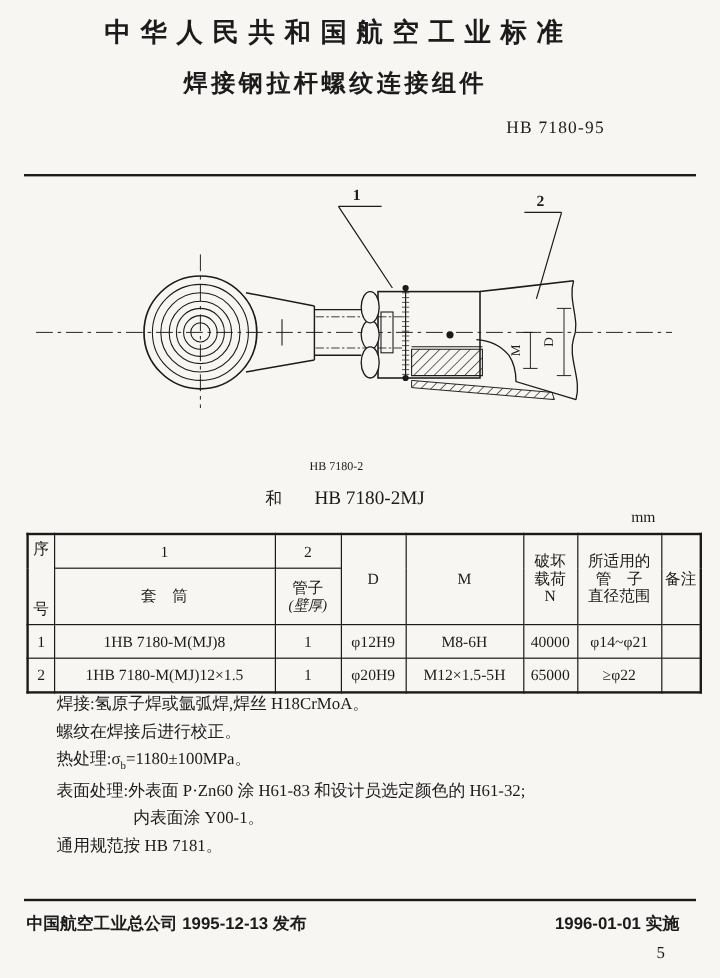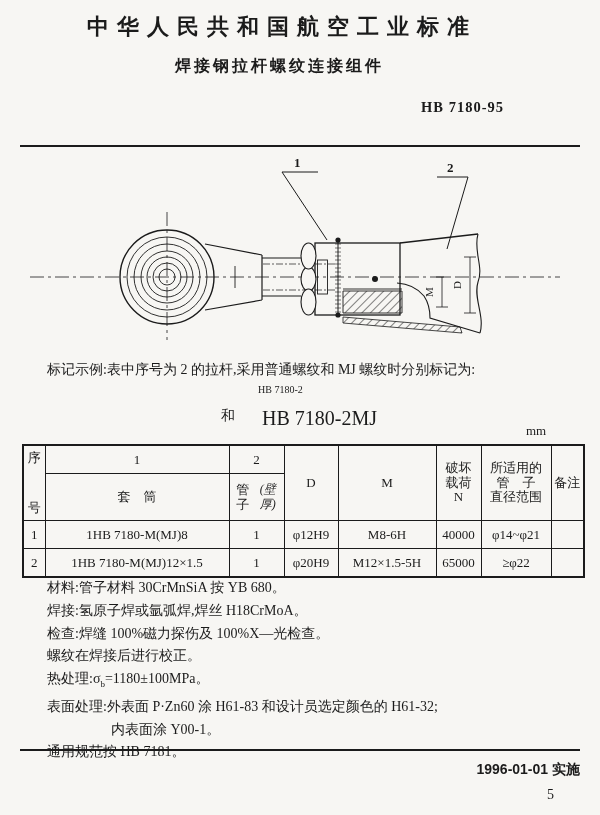--- a/index.html
+++ b/index.html
@@ -10,58 +10,58 @@
   }
   .abs { position:absolute; }
   .org-title {
     top:12px; left:0; width:556px; text-align:center;
     font-family:"Liberation Sans", sans-serif; font-weight:bold;
     font-size:22px; letter-spacing:8px; text-indent:8px; white-space:nowrap;
   }
   .doc-title {
     top:56px; left:0; width:556px; text-align:center;
     font-family:"Liberation Sans", sans-serif; font-weight:bold;
-    font-size:16px; letter-spacing:3px; text-indent:3px; white-space:nowrap;
-  }
-  .std-no { top:99px; right:96px; font-weight:bold; font-size:14.5px; letter-spacing:1px; }
+    font-size:20px; letter-spacing:3px; text-indent:3px; white-space:nowrap;
+  }
+  .std-no { top:99px; right:96px; font-weight:normal; font-size:14.5px; letter-spacing:1px; }
   .rule { left:20px; width:560px; height:2px; background:#1b1b1b; }
   .rule-top { top:145px; }
   .rule-bottom { top:749px; }
   .drawing { top:148px; left:0; }
   .marking-intro { top:361px; left:47px; font-size:14px; white-space:nowrap; }
   .marking-ex1 { top:384px; left:258px; font-size:10px; }
   .marking-and { top:407px; left:221px; font-size:14px; }
-  .marking-ex2 { top:407px; left:262px; font-size:20px; }
+  .marking-ex2 { top:407px; left:262px; font-size:16px; }
   .unit-label { top:423px; left:526px; font-size:13px; }
 
   .spec-table {
     top:444px; left:22px; width:561px;
     border-collapse:collapse; table-layout:fixed;
     font-size:13px; text-align:center;
   }
   .spec-table td { border:1px solid #1b1b1b; padding:0 2px; overflow:hidden; }
   .spec-table { border:2px solid #1b1b1b; }
   .spec-table .hr1 td { height:26px; }
   .spec-table .hr2 td { height:44px; }
   .spec-table .body-row td { height:27px; }
   .seq-stack { display:flex; flex-direction:column; justify-content:space-between; height:68px; padding:3px 0; }
   .stack3 { display:flex; flex-direction:column; justify-content:flex-end; line-height:14.5px; }
-  .stack2 { display:flex; flex-direction:row; justify-content:center; line-height:15px; }
+  .stack2 { display:flex; flex-direction:column; justify-content:center; line-height:15px; }
   .small-paren { font-size:12px;font-style:italic; }
 
   .notes { top:577px; left:47px; font-size:14px; line-height:22.8px; white-space:nowrap; }
   .note-indent { padding-left:64px; }
   .notes sub { font-size:9px; }
 
   .footer-left {
     top:761px; left:22px; font-size:14px; font-weight:bold;
     font-family:"Liberation Sans", sans-serif; white-space:nowrap;
   }
   .footer-right {
-    top:761px; right:20px; font-size:14px; font-weight:bold;
+    top:761px; right:34px; font-size:14px; font-weight:bold;
     font-family:"Liberation Sans", sans-serif; white-space:nowrap;
   }
   .page-num { top:787px; left:547px; font-size:14px; }
 </style>
 </head>
 <body>
 
 <div class="page">
 
   <div class="abs org-title">中华人民共和国航空工业标准</div>
@@ -144,21 +144,20 @@
     <g fill="#1b1b1b" font-size="13" font-weight="bold">
       <text x="294" y="19">1</text>
       <text x="447" y="24">2</text>
     </g>
     <g fill="#1b1b1b" font-size="11">
       <text transform="rotate(-90 433 144)" x="433" y="144" text-anchor="middle">M</text>
       <text transform="rotate(-90 461 137)" x="461" y="137" text-anchor="middle">D</text>
     </g>
   </svg>
 
-  <div class="abs marking-intro">标记示例:表中序号为 2 的拉杆,采用普通螺纹和 MJ 螺纹时分别标记为:</div>
   <div class="abs marking-ex1">HB 7180-2</div>
   <div class="abs marking-and">和</div>
   <div class="abs marking-ex2">HB 7180-2MJ</div>
   <div class="abs unit-label">mm</div>
 
   <table class="abs spec-table">
     <colgroup>
       <col style="width:22px">
         <col style="width:184px">
         <col style="width:55px">
@@ -222,27 +221,26 @@
         <td>φ20H9</td>
         <td>M12×1.5-5H</td>
         <td>65000</td>
         <td>≥φ22</td>
         <td></td>
       </tr>
     </tbody>
   </table>
 
   <div class="abs notes">
-    <div>材料:管子材料 30CrMnSiA 按 YB 680。</div>
     <div>焊接:氢原子焊或氩弧焊,焊丝 H18CrMoA。</div>
-    <div>检查:焊缝 100%磁力探伤及 100%X—光检查。</div>
     <div>螺纹在焊接后进行校正。</div>
     <div><span>热处理:σ</span><sub>b</sub><span>=1180±100MPa。</span></div>
     <div>表面处理:外表面 P·Zn60 涂 H61-83 和设计员选定颜色的 H61-32;</div>
     <div class="note-indent">内表面涂 Y00-1。</div>
     <div>通用规范按 HB 7181。</div>
   </div>
 
   <div class="abs rule rule-bottom"></div>
+  <div class="abs footer-left">中国航空工业总公司 1995-12-13 发布</div>
   <div class="abs footer-right">1996-01-01 实施</div>
   <div class="abs page-num">5</div>
 
 </div>
 
 </body></html>

